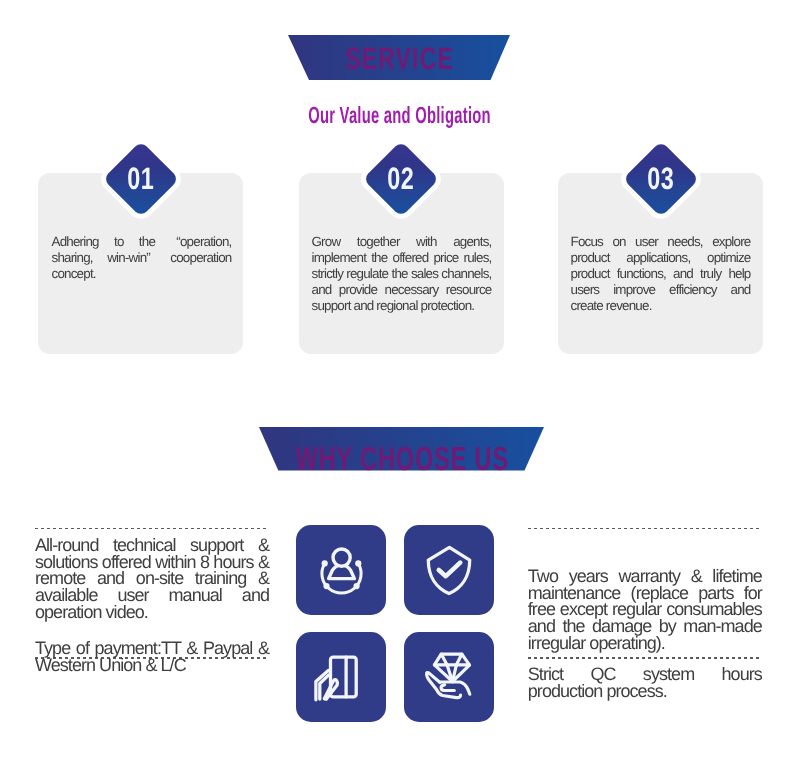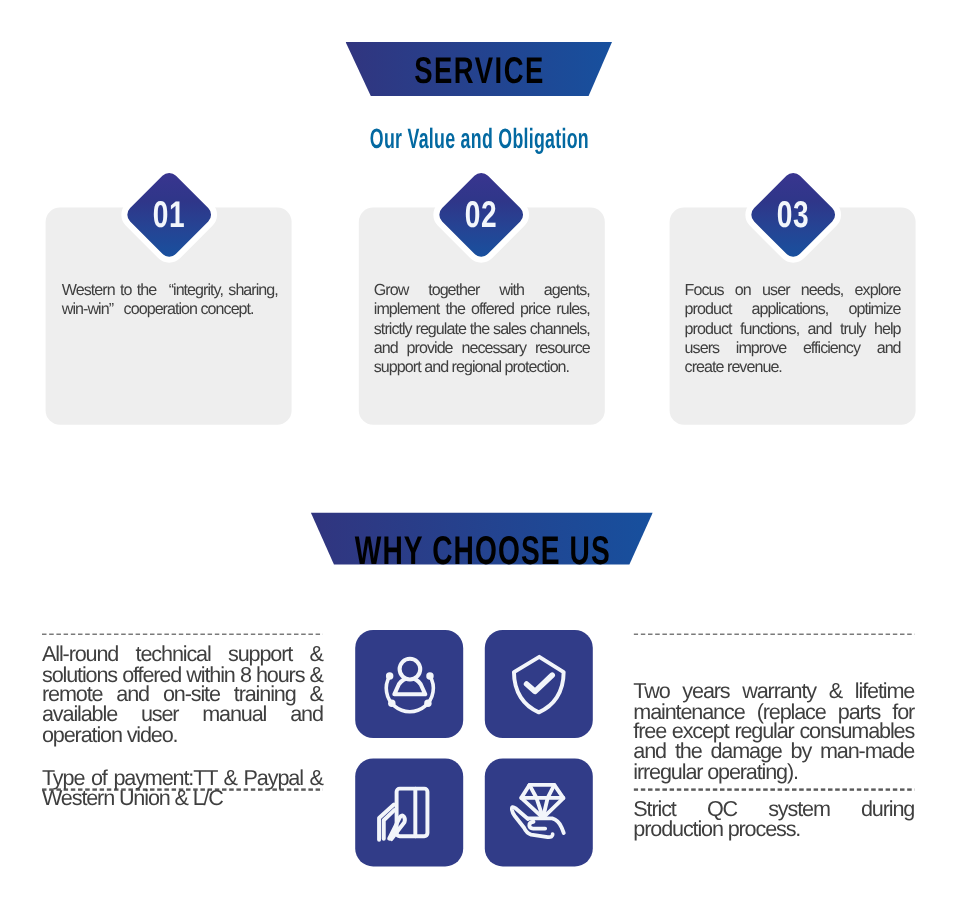--- a/index.html
+++ b/index.html
@@ -5,31 +5,31 @@
   html,body{margin:0;padding:0;}
   body{width:800px;height:770px;background:#ffffff;
        font-family:"Liberation Sans",sans-serif;position:relative;overflow:hidden;
        -webkit-font-smoothing:antialiased;text-rendering:geometricPrecision;}
 
   
   .banner{position:absolute;}
   .banner svg{display:block;position:absolute;left:0;top:0;}
   .banner .btxt{position:absolute;left:0;top:0;width:100%;height:100%;
        display:flex;align-items:center;justify-content:center;
-       color:#000000;font-weight:700;}
+       color:#701a75;font-weight:700;}
   .banner .btxt span{display:inline-block;white-space:nowrap;}
 
   #svc-banner{left:288px;top:35px;width:222px;height:45px;}
   #svc-banner .btxt span{font-size:31px;letter-spacing:1.7px;transform:scaleX(0.738) translate(1.2px,0.8px);}
 
   #why-banner{left:258.5px;top:427px;width:285px;height:60px;}
   #why-banner .btxt span{font-size:33.4px;letter-spacing:1.3px;transform:scaleX(0.702) translate(2px,2.6px);}
 
   #svc-sub{position:absolute;left:0;top:101.5px;width:800px;text-align:center;
-       color:#0369a1;font-weight:700;}
+       color:#a21caf;font-weight:700;}
   #svc-sub span{display:inline-block;white-space:nowrap;
        font-size:23.4px;letter-spacing:0.4px;transform:scaleX(0.632);}
 
   
   .card{position:absolute;background:#eeeeee;border-radius:12px;}
   .ctext{position:absolute;font-size:13.4px;line-height:16.2px;color:#3f3f3f;
         text-align:justify;letter-spacing:-0.8px;word-spacing:0px;}
   .diamond{position:absolute;width:54px;height:54px;border-radius:8px;
         transform:rotate(45deg);
         background:linear-gradient(135deg,#3a3590 0%,#2f3689 35%,#254494 65%,#17519f 100%);
@@ -65,21 +65,21 @@
   <div class="btxt">
     <span>SERVICE</span>
   </div>
 </div>
 
 <div id="svc-sub">
   <span>Our Value and Obligation</span>
 </div>
 
 <div class="card" id="card1" style="left: 38px; top: 173px; width: 205px; height: 181px;"></div>
-<div class="ctext" id="ct1" style="left: 51.5px; top: 233.5px; width: 180px;">Western to the  “integrity, sharing, win-win”  cooperation concept.</div>
+<div class="ctext" id="ct1" style="left: 51.5px; top: 233.5px; width: 180px;">Adhering to the  “operation, sharing, win-win”  cooperation concept.</div>
 <div class="diamond" id="dia1" style="left: 113.5px; top: 151.5px;">
   <div class="dnum">
     <span>01</span>
   </div>
 </div>
 
 <div class="card" id="card2" style="left: 299px; top: 173px; width: 205px; height: 181px;"></div>
 <div class="ctext" id="ct2" style="left: 311.5px; top: 233.5px; width: 180px;">Grow together with agents, implement the offered price rules, strictly regulate the sales channels, and provide necessary resource support and regional protection.</div>
 <div class="diamond" id="dia2" style="left: 374px; top: 151.5px;">
   <div class="dnum">
@@ -113,21 +113,21 @@
 <div class="dashline" id="dl1" style="left: 35px; top: 527.7px; width: 234px;"></div>
 <div class="ftext" id="ft1" style="left: 35px; top: 536.8px; width: 234px;">All-round technical support &amp; solutions offered within 8 hours &amp; remote and on-site training &amp; available user manual and operation video.</div>
 
 <div class="dashline" id="dl2" style="left: 527.8px; top: 527.7px; width: 234px;"></div>
 <div class="ftext" id="ft2" style="left: 527.8px; top: 568px; width: 234px;">Two years warranty &amp; lifetime maintenance (replace parts for free except regular consumables and the damage by man-made irregular operating).</div>
 
 <div class="dashline" id="dl3" style="left: 35px; top: 657.2px; width: 234px;"></div>
 <div class="ftext" id="ft3" style="left: 35px; top: 640px; width: 234px;">Type of payment:TT &amp; Paypal &amp; Western Union &amp; L/C</div>
 
 <div class="dashline" id="dl4" style="left: 527.8px; top: 657.2px; width: 234px;"></div>
-<div class="ftext" id="ft4" style="left: 527.8px; top: 666.3px; width: 234px;">Strict QC system during production process.</div>
+<div class="ftext" id="ft4" style="left: 527.8px; top: 666.3px; width: 234px;">Strict QC system hours production process.</div>
 
 <div class="tile" id="tile1" style="left: 296px; top: 525px;">
   <svg width="90" height="90" viewBox="0 0 90 90">
     <g fill="none" stroke="#f2f5fa" stroke-width="3.4" stroke-linecap="round" stroke-linejoin="round">
       <path d="M28.7 38.4 A19.6 19.6 0 1 0 62.3 38.4" stroke-width="3.0"></path>
       <path d="M32.6 53.6 L36.4 45.2 Q39.9 40.1 45.5 40.1 Q51.1 40.1 54.6 45.2 L58.4 53.6 Z" fill="#313c88"></path>
       <circle cx="45.6" cy="32.6" r="8.6" fill="#313c88"></circle>
       <circle cx="28.7" cy="38.4" r="3.1" fill="#f2f5fa" stroke="none"></circle>
       <circle cx="62.3" cy="38.4" r="3.1" fill="#f2f5fa" stroke="none"></circle>
       <circle cx="30.5" cy="61.1" r="3.1" fill="#f2f5fa" stroke="none"></circle>

